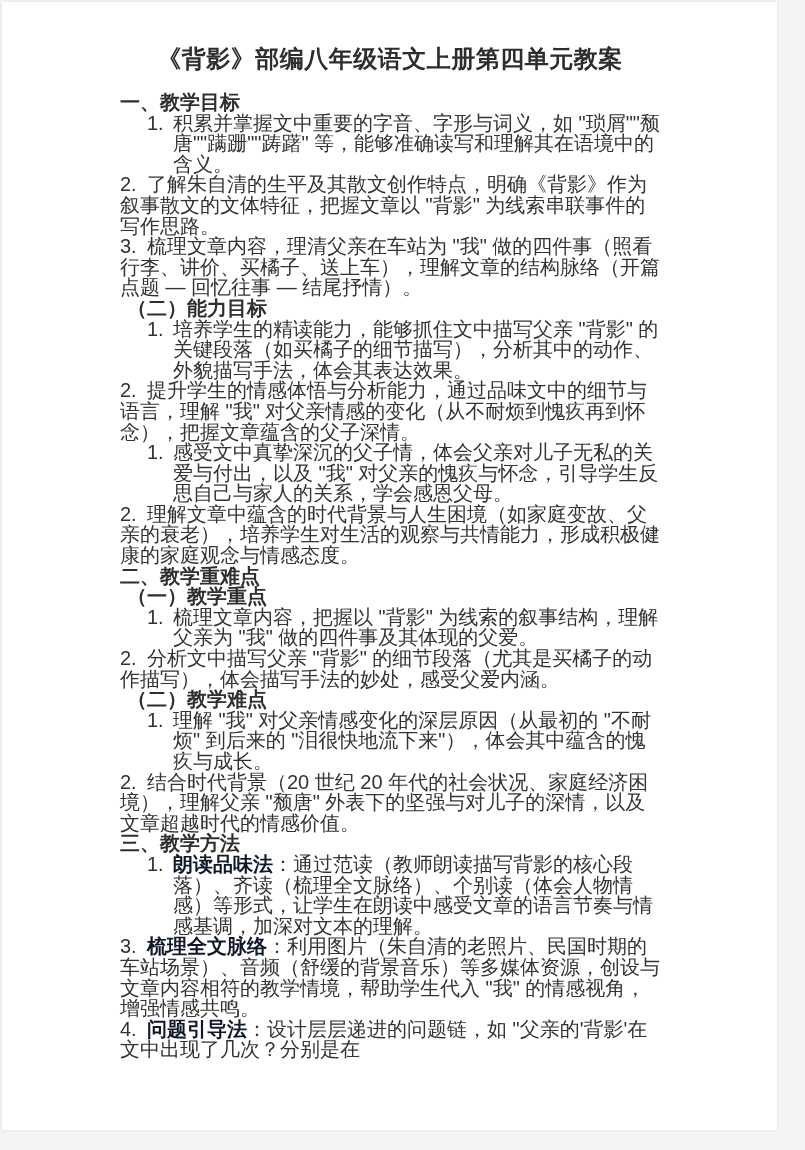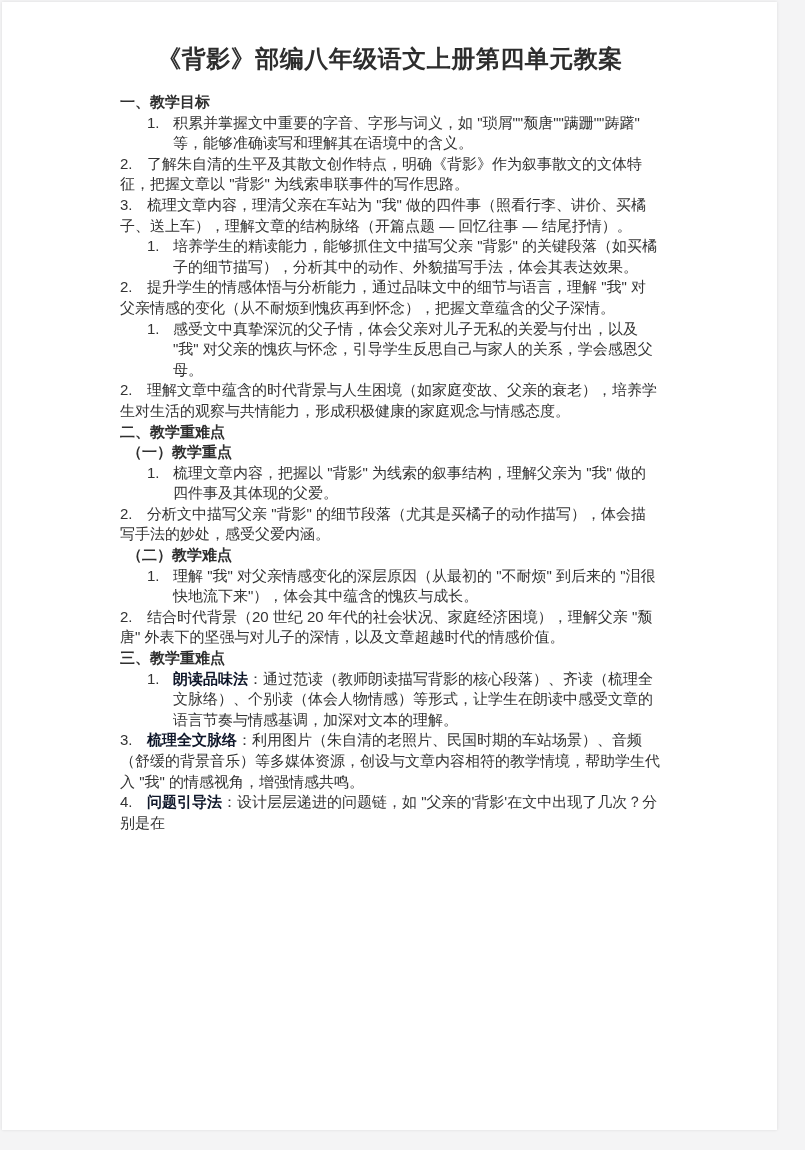--- a/index.html
+++ b/index.html
@@ -16,21 +16,21 @@
     background:#ffffff;
     box-shadow:0 0 3px rgba(0,0,0,0.10);
     padding:40px 117px 0 118px;
   }
   .doc-title {
     margin:0 0 16px 0;
     font-size:24px; font-weight:bold; line-height:34px;
     text-align:center; color:#2d2d2d;
     letter-spacing:0.5px;
   }
-  .blk { margin:0; font-size:15px; line-height:20.6px; }
+  .blk { margin:0; font-size:20px; line-height:20.6px; }
   .h1 { font-weight:bold; color:#2f2f2f; }
   .h2 { font-weight:bold; color:#2f2f2f; padding-left:7px; }
   .hang { display:flex; padding-left:27px; }
   .hang .num { flex:0 0 26px; width:26px; }
   .hang .txt { flex:1 1 auto; }
   .flush .num-inline { display:inline-block; width:27px; }
   .lead { font-weight:bold; color:#0f172a; }
 </style>
 </head>
 <body>
@@ -41,20 +41,21 @@
 
   <h2 class="blk h1">一、教学目标</h2>
 
   <div class="blk hang">
     <span class="num">1.</span>
     <span class="txt">积累并掌握文中重要的字音、字形与词义，如 "琐屑""颓唐""蹒跚""踌躇" 等，能够准确读写和理解其在语境中的含义。</span>
   </div>
   <p class="blk flush"><span class="num-inline">2.</span><span>了解朱自清的生平及其散文创作特点，明确《背影》作为叙事散文的文体特征，把握文章以 "背影" 为线索串联事件的写作思路。</span></p>
   <p class="blk flush"><span class="num-inline">3.</span><span>梳理文章内容，理清父亲在车站为 "我" 做的四件事（照看行李、讲价、买橘子、送上车），理解文章的结构脉络（开篇点题 — 回忆往事 — 结尾抒情）。</span></p>
 
+  <h3 class="blk h2">（二）能力目标</h3>
   <div class="blk hang">
     <span class="num">1.</span>
     <span class="txt">培养学生的精读能力，能够抓住文中描写父亲 "背影" 的关键段落（如买橘子的细节描写），分析其中的动作、外貌描写手法，体会其表达效果。</span>
   </div>
   <p class="blk flush"><span class="num-inline">2.</span><span>提升学生的情感体悟与分析能力，通过品味文中的细节与语言，理解 "我" 对父亲情感的变化（从不耐烦到愧疚再到怀念），把握文章蕴含的父子深情。</span></p>
 
   <div class="blk hang">
     <span class="num">1.</span>
     <span class="txt">感受文中真挚深沉的父子情，体会父亲对儿子无私的关爱与付出，以及 "我" 对父亲的愧疚与怀念，引导学生反思自己与家人的关系，学会感恩父母。</span>
   </div>
@@ -68,21 +69,21 @@
   </div>
   <p class="blk flush"><span class="num-inline">2.</span><span>分析文中描写父亲 "背影" 的细节段落（尤其是买橘子的动作描写），体会描写手法的妙处，感受父爱内涵。</span></p>
 
   <h3 class="blk h2">（二）教学难点</h3>
   <div class="blk hang">
     <span class="num">1.</span>
     <span class="txt">理解 "我" 对父亲情感变化的深层原因（从最初的 "不耐烦" 到后来的 "泪很快地流下来"），体会其中蕴含的愧疚与成长。</span>
   </div>
   <p class="blk flush"><span class="num-inline">2.</span><span>结合时代背景（20 世纪 20 年代的社会状况、家庭经济困境），理解父亲 "颓唐" 外表下的坚强与对儿子的深情，以及文章超越时代的情感价值。</span></p>
 
-  <h2 class="blk h1">三、教学重难点</h2>
+  <h2 class="blk h1">三、教学方法</h2>
   <div class="blk hang">
     <span class="num">1.</span>
     <span class="txt"><b class="lead">朗读品味法</b><span>：通过范读（教师朗读描写背影的核心段落）、齐读（梳理全文脉络）、个别读（体会人物情感）等形式，让学生在朗读中感受文章的语言节奏与情感基调，加深对文本的理解。</span></span>
   </div>
   <p class="blk flush"><span class="num-inline">3.</span><b class="lead">梳理全文脉络</b><span>：利用图片（朱自清的老照片、民国时期的车站场景）、音频（舒缓的背景音乐）等多媒体资源，创设与文章内容相符的教学情境，帮助学生代入 "我" 的情感视角，增强情感共鸣。</span></p>
   <p class="blk flush"><span class="num-inline">4.</span><b class="lead">问题引导法</b><span>：设计层层递进的问题链，如 "父亲的'背影'在文中出现了几次？分别是在</span></p>
 
 </div>
 
 </body></html>

